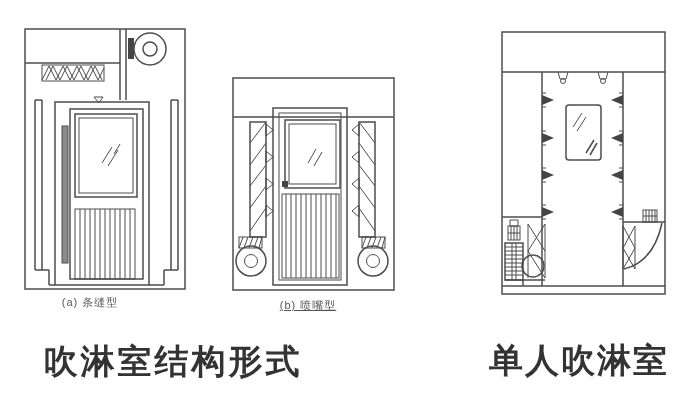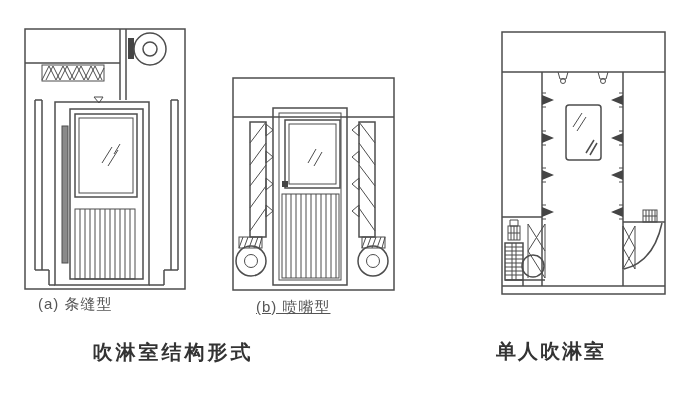--- a/index.html
+++ b/index.html
@@ -17,32 +17,32 @@
   
   .ln path, .ln rect, .ln circle{
     fill:none; stroke:var(--line); stroke-width:1.5; stroke-linejoin:miter; stroke-linecap:butt;
   }
   .ln path.thin, .ln rect.thin, .ln circle.thin{ stroke-width:1; }
   path.solid{ fill:#454545; stroke:none; }
   rect.solid{ fill:#454545; stroke:none; }
   rect.shade{ fill:#8a8a8a; stroke:var(--line); stroke-width:1; }
 
   .sublabel{
-    position:absolute; font-size:15px; color:#555555;
-    letter-spacing:1px; white-space:nowrap;
+    position:absolute; font-size:11px; color:#555555;
+    text-align:center; letter-spacing:1px; white-space:nowrap;
   }
   #lab-a{ left:38px;  top:295px; width:104px; }
   #lab-b{ left:256px; top:298px; width:104px;text-decoration:underline; }
 
   .caption{
-    position:absolute; font-weight:700; color:#333333; font-size:20px;
+    position:absolute; font-weight:700; color:#333333; font-size:34px;
     text-align:center; letter-spacing:3px; white-space:nowrap;
   }
   #cap-left{  left:42px;  top:339px; width:262px; }
-  #cap-right{ left:450px; top:338px; width:202px; letter-spacing:2px; }
+  #cap-right{ left:478px; top:338px; width:202px; letter-spacing:2px; }
 </style>
 </head>
 <body>
 
 <div class="canvas">
 
   <svg class="dia" style="left:22px;top:26px" width="170" height="290" viewBox="0 0 170 290">
     <g class="ln">
       <rect x="3" y="3" width="160" height="260"></rect>
       <path d="M3,37 H98 M98,3 V74 M104,3 V74"></path>

